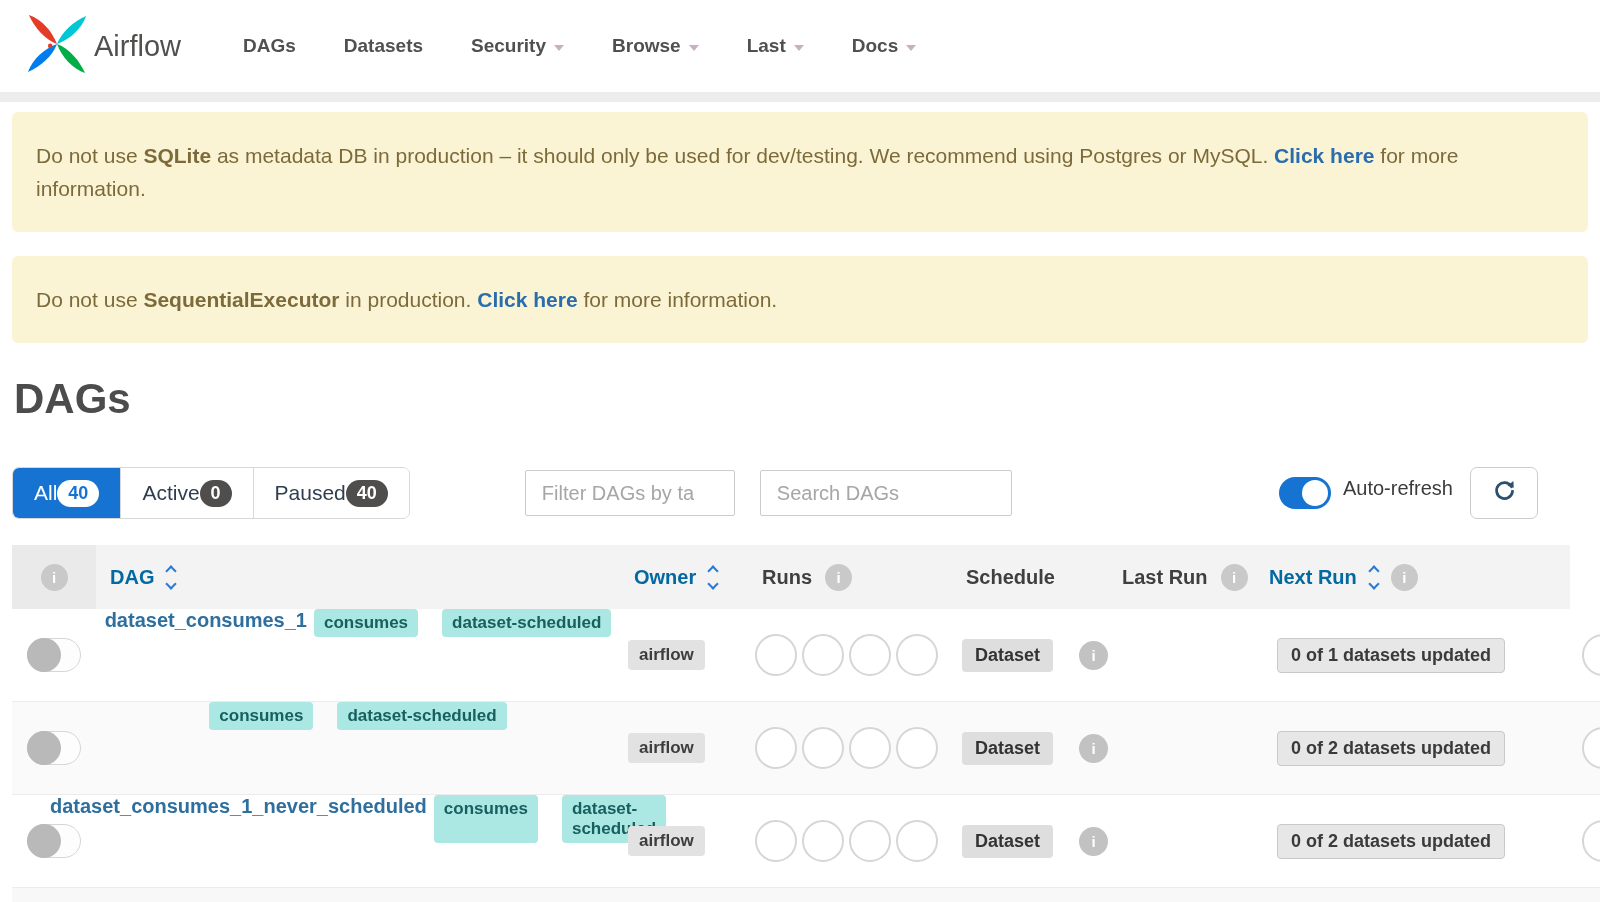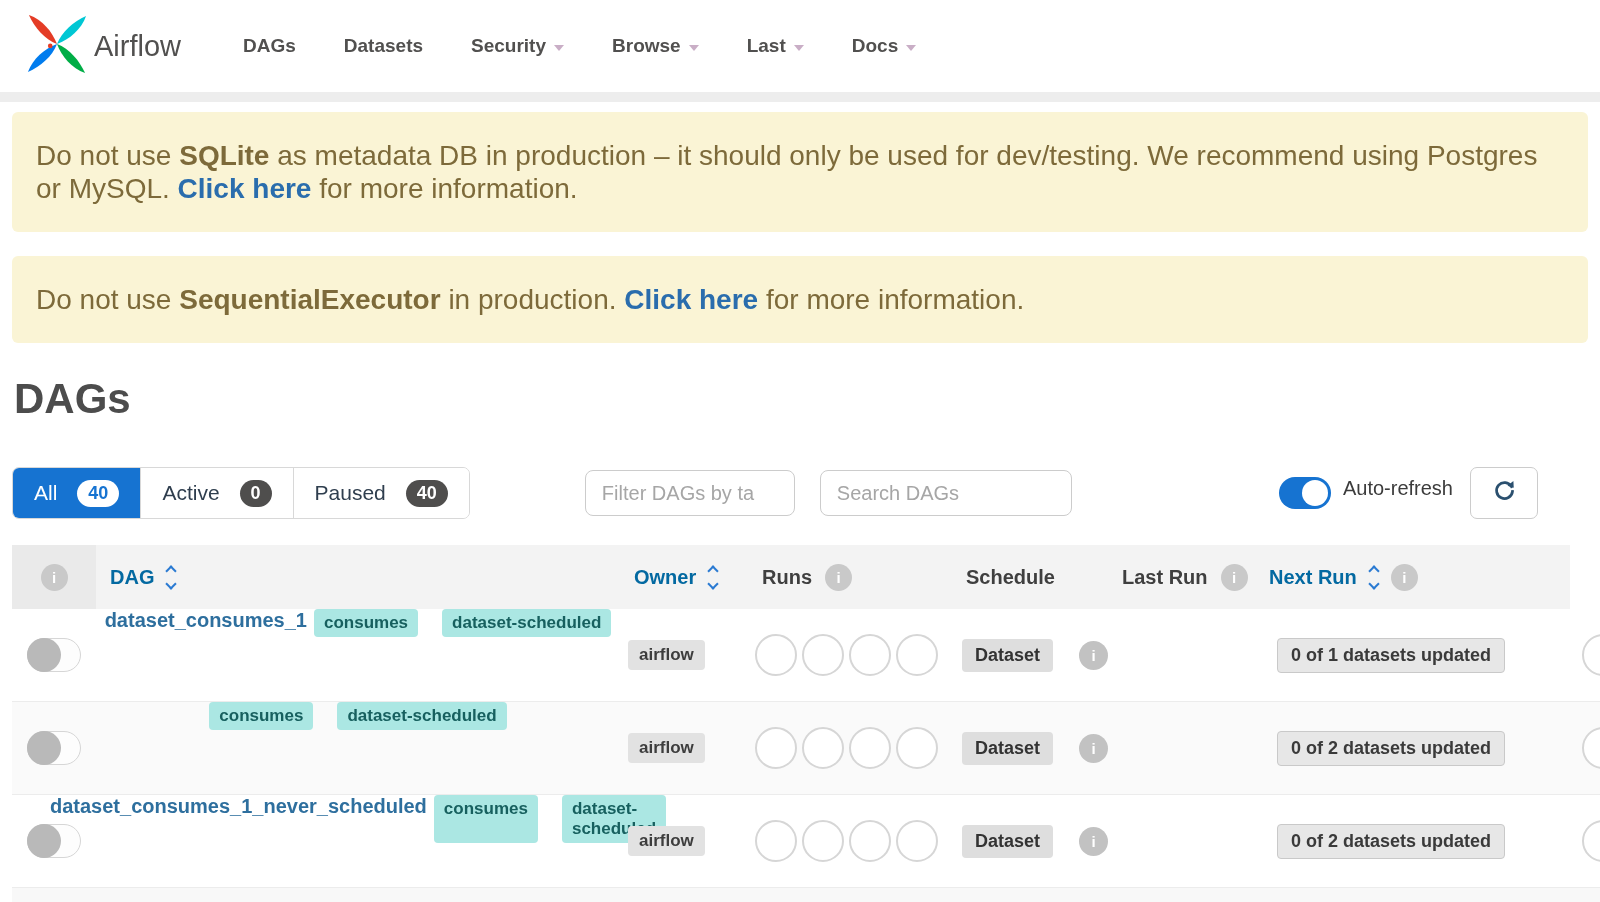--- a/index.html
+++ b/index.html
@@ -19,39 +19,39 @@
   .navbar-right { margin-left: auto; display: flex; align-items: center; }
   .clock { font-size: 20px; font-weight: bold; color: #4a4a4a; margin-right: 14px; cursor: pointer; }
   .avatar { width: 52px; height: 52px; border-radius: 50%; background: #cfe8fd; color: #1673d1;
     font-weight: bold; font-size: 19px; display: flex; align-items: center; justify-content: center;
     margin-left: 26px; margin-right: 14px; cursor: pointer; }
   .navbar-divider { height: 10px; background: #ededed; }
 
   
   .alerts { padding-top: 10px; }
   .alert { margin: 0 12px 24px 12px; background: #faf4d5; border-radius: 6px;
-    padding: 27px 24px; font-size: 28px; line-height: 33px; color: #7d6a3a; }
+    padding: 27px 24px; font-size: 21px; line-height: 33px; color: #7d6a3a; }
   .alert .b { font-weight: bold; }
   .alert .link { font-weight: bold; color: #2a6dad; cursor: pointer; }
 
   
   .page-title { font-size: 42px; font-weight: bold; color: #4c4c4c; margin: 32px 0 0 14px; }
 
   
   .filter-row { display: flex; align-items: center; margin: 44px 62px 0 12px; height: 52px; }
   .tab-group { display: flex; height: 52px; border: 1px solid #d8d8d8; border-radius: 7px;
     overflow: hidden; background: #fff; }
-  .tab { display: flex; align-items: center; gap: 20px; padding: 12px 21px; font-size: 21px;
+  .tab { display: flex; align-items: center; gap: 0; padding: 12px 21px; font-size: 21px;
     color: #2f3e4e; border-right: 1px solid #d8d8d8; cursor: pointer; background: #fff; }
   .tab:last-child { border-right: none; }
   .tab.active { background: #1673d1; color: #fff; }
   .tab-badge { border-radius: 14px; padding: 3px 11px; font-size: 18px; font-weight: bold;
     background: #4f4e4d; color: #fff; }
   .tab.active .tab-badge { background: #fff; color: #1673d1; }
-  .text-input { height: 46px; border: 1px solid #ccc; border-radius: 8px; padding: 0 16px;
+  .text-input { height: 46px; border: 1px solid #ccc; border-radius: 2px; padding: 0 16px;
     font-size: 20px; color: #555; font-family: "Liberation Sans", sans-serif; outline: none; }
   .text-input::placeholder { color: #a6a6a6; }
   .tag-filter { margin-left: 115px; width: 210px; }
   .search-dags { margin-left: 25px; width: 252px; }
   .autorefresh { margin-left: auto; display: flex; align-items: flex-start; gap: 12px; }
   .toggle { width: 52px; height: 32px; border-radius: 16px; background: #1673d1; position: relative;
     cursor: pointer; flex: none; }
   .toggle .knob { position: absolute; right: 3px; top: 3px; width: 26px; height: 26px;
     background: #fff; border-radius: 50%; }
   .autorefresh-label { font-size: 20px; color: #3c3c3c; }

